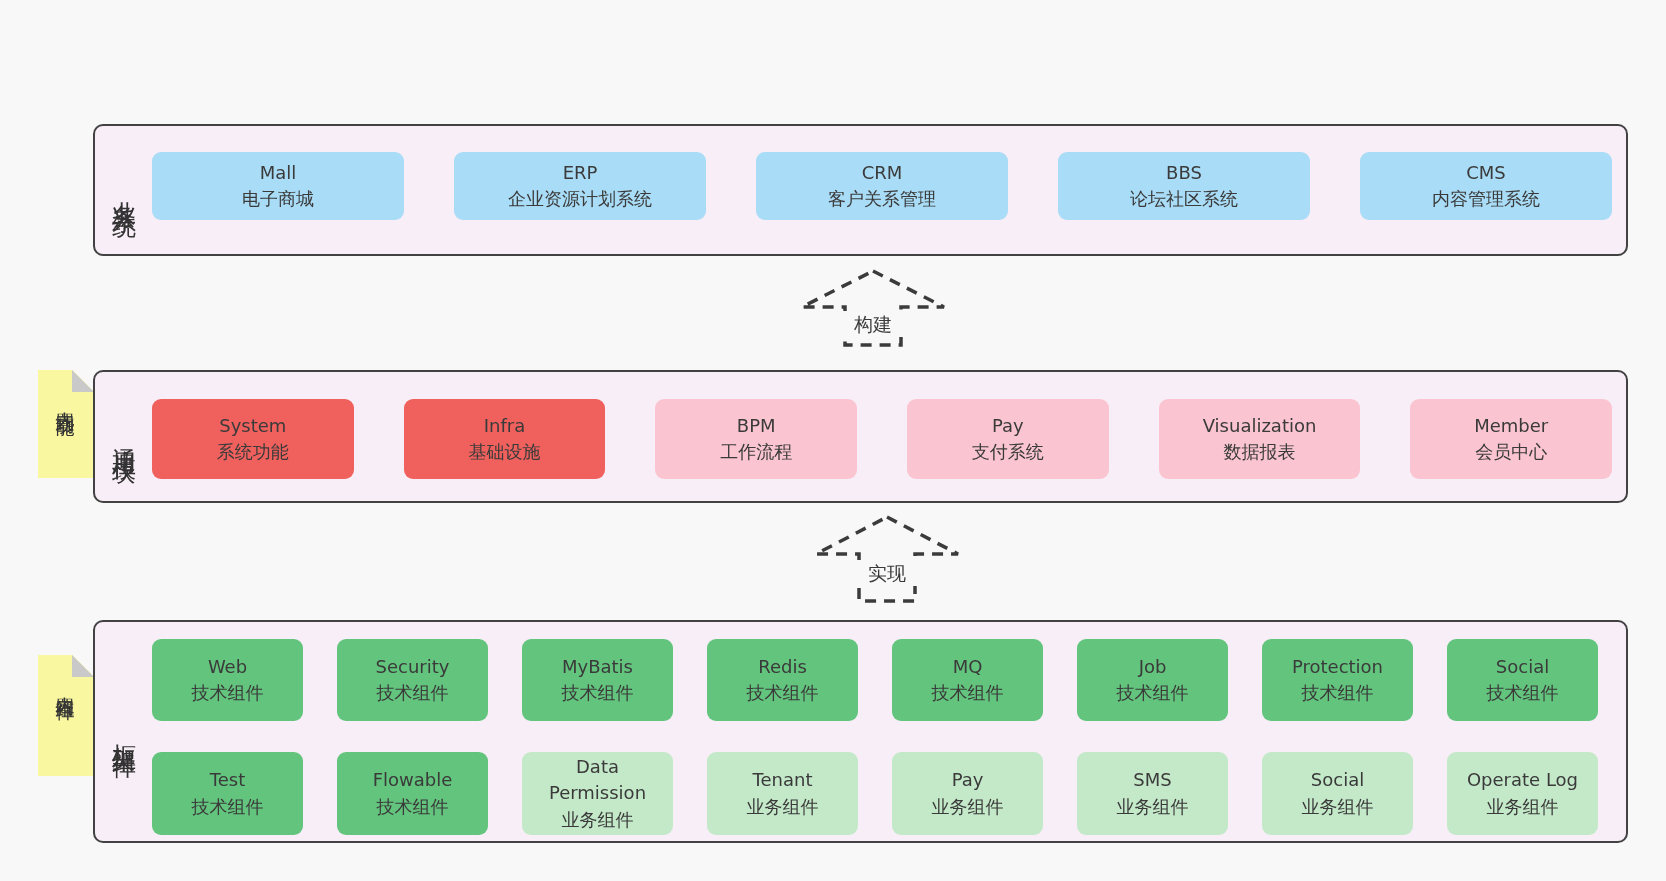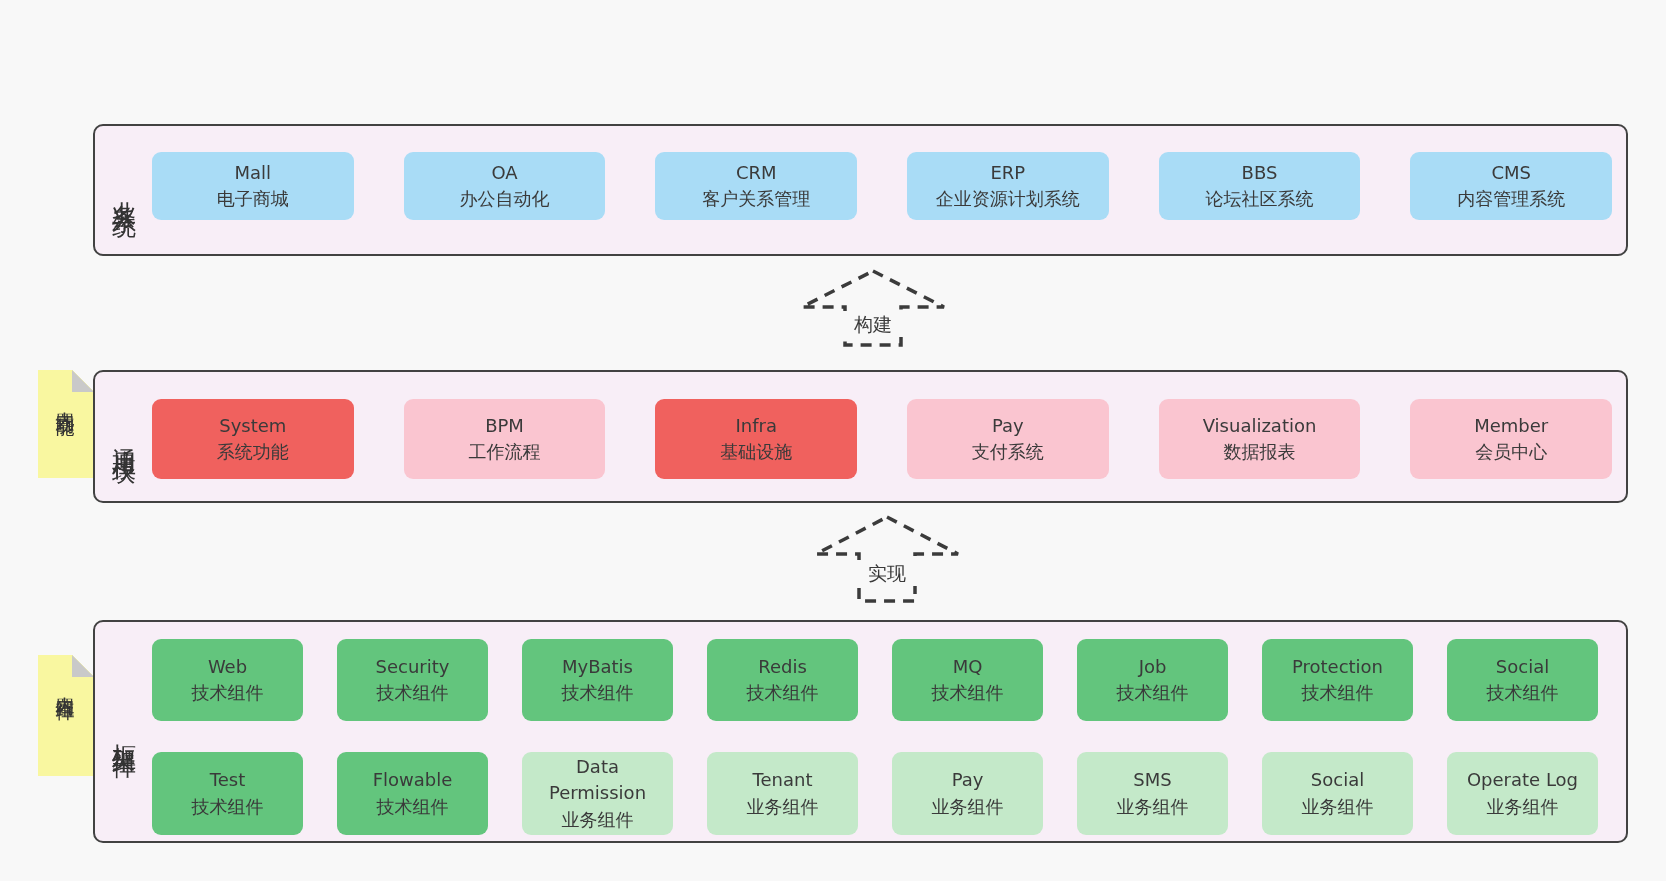--- a/index.html
+++ b/index.html
@@ -70,30 +70,26 @@
 <body>
 
 <div class="panel" id="panel-business">
   <div class="panel-label">业务系统</div>
   <div class="row row-6">
     <div class="box blue">
       <div>Mall</div>
       <div>电子商城</div>
     </div>
     <div class="box blue">
-      <div>OA</div>
-      <div>办公自动化</div>
+      <div>ERP</div>
+      <div>企业资源计划系统</div>
     </div>
     <div class="box blue">
       <div>CRM</div>
       <div>客户关系管理</div>
-    </div>
-    <div class="box blue">
-      <div>ERP</div>
-      <div>企业资源计划系统</div>
     </div>
     <div class="box blue">
       <div>BBS</div>
       <div>论坛社区系统</div>
     </div>
     <div class="box blue">
       <div>CMS</div>
       <div>内容管理系统</div>
     </div>
   </div>
@@ -112,27 +108,27 @@
   <div class="note-text">内置功能</div>
 </div>
 
 <div class="panel" id="panel-common">
   <div class="panel-label">通用模块</div>
   <div class="row row-6">
     <div class="box red">
       <div>System</div>
       <div>系统功能</div>
     </div>
-    <div class="box pink">
-      <div>BPM</div>
-      <div>工作流程</div>
-    </div>
     <div class="box red">
       <div>Infra</div>
       <div>基础设施</div>
+    </div>
+    <div class="box pink">
+      <div>BPM</div>
+      <div>工作流程</div>
     </div>
     <div class="box pink">
       <div>Pay</div>
       <div>支付系统</div>
     </div>
     <div class="box pink">
       <div>Visualization</div>
       <div>数据报表</div>
     </div>
     <div class="box pink">

